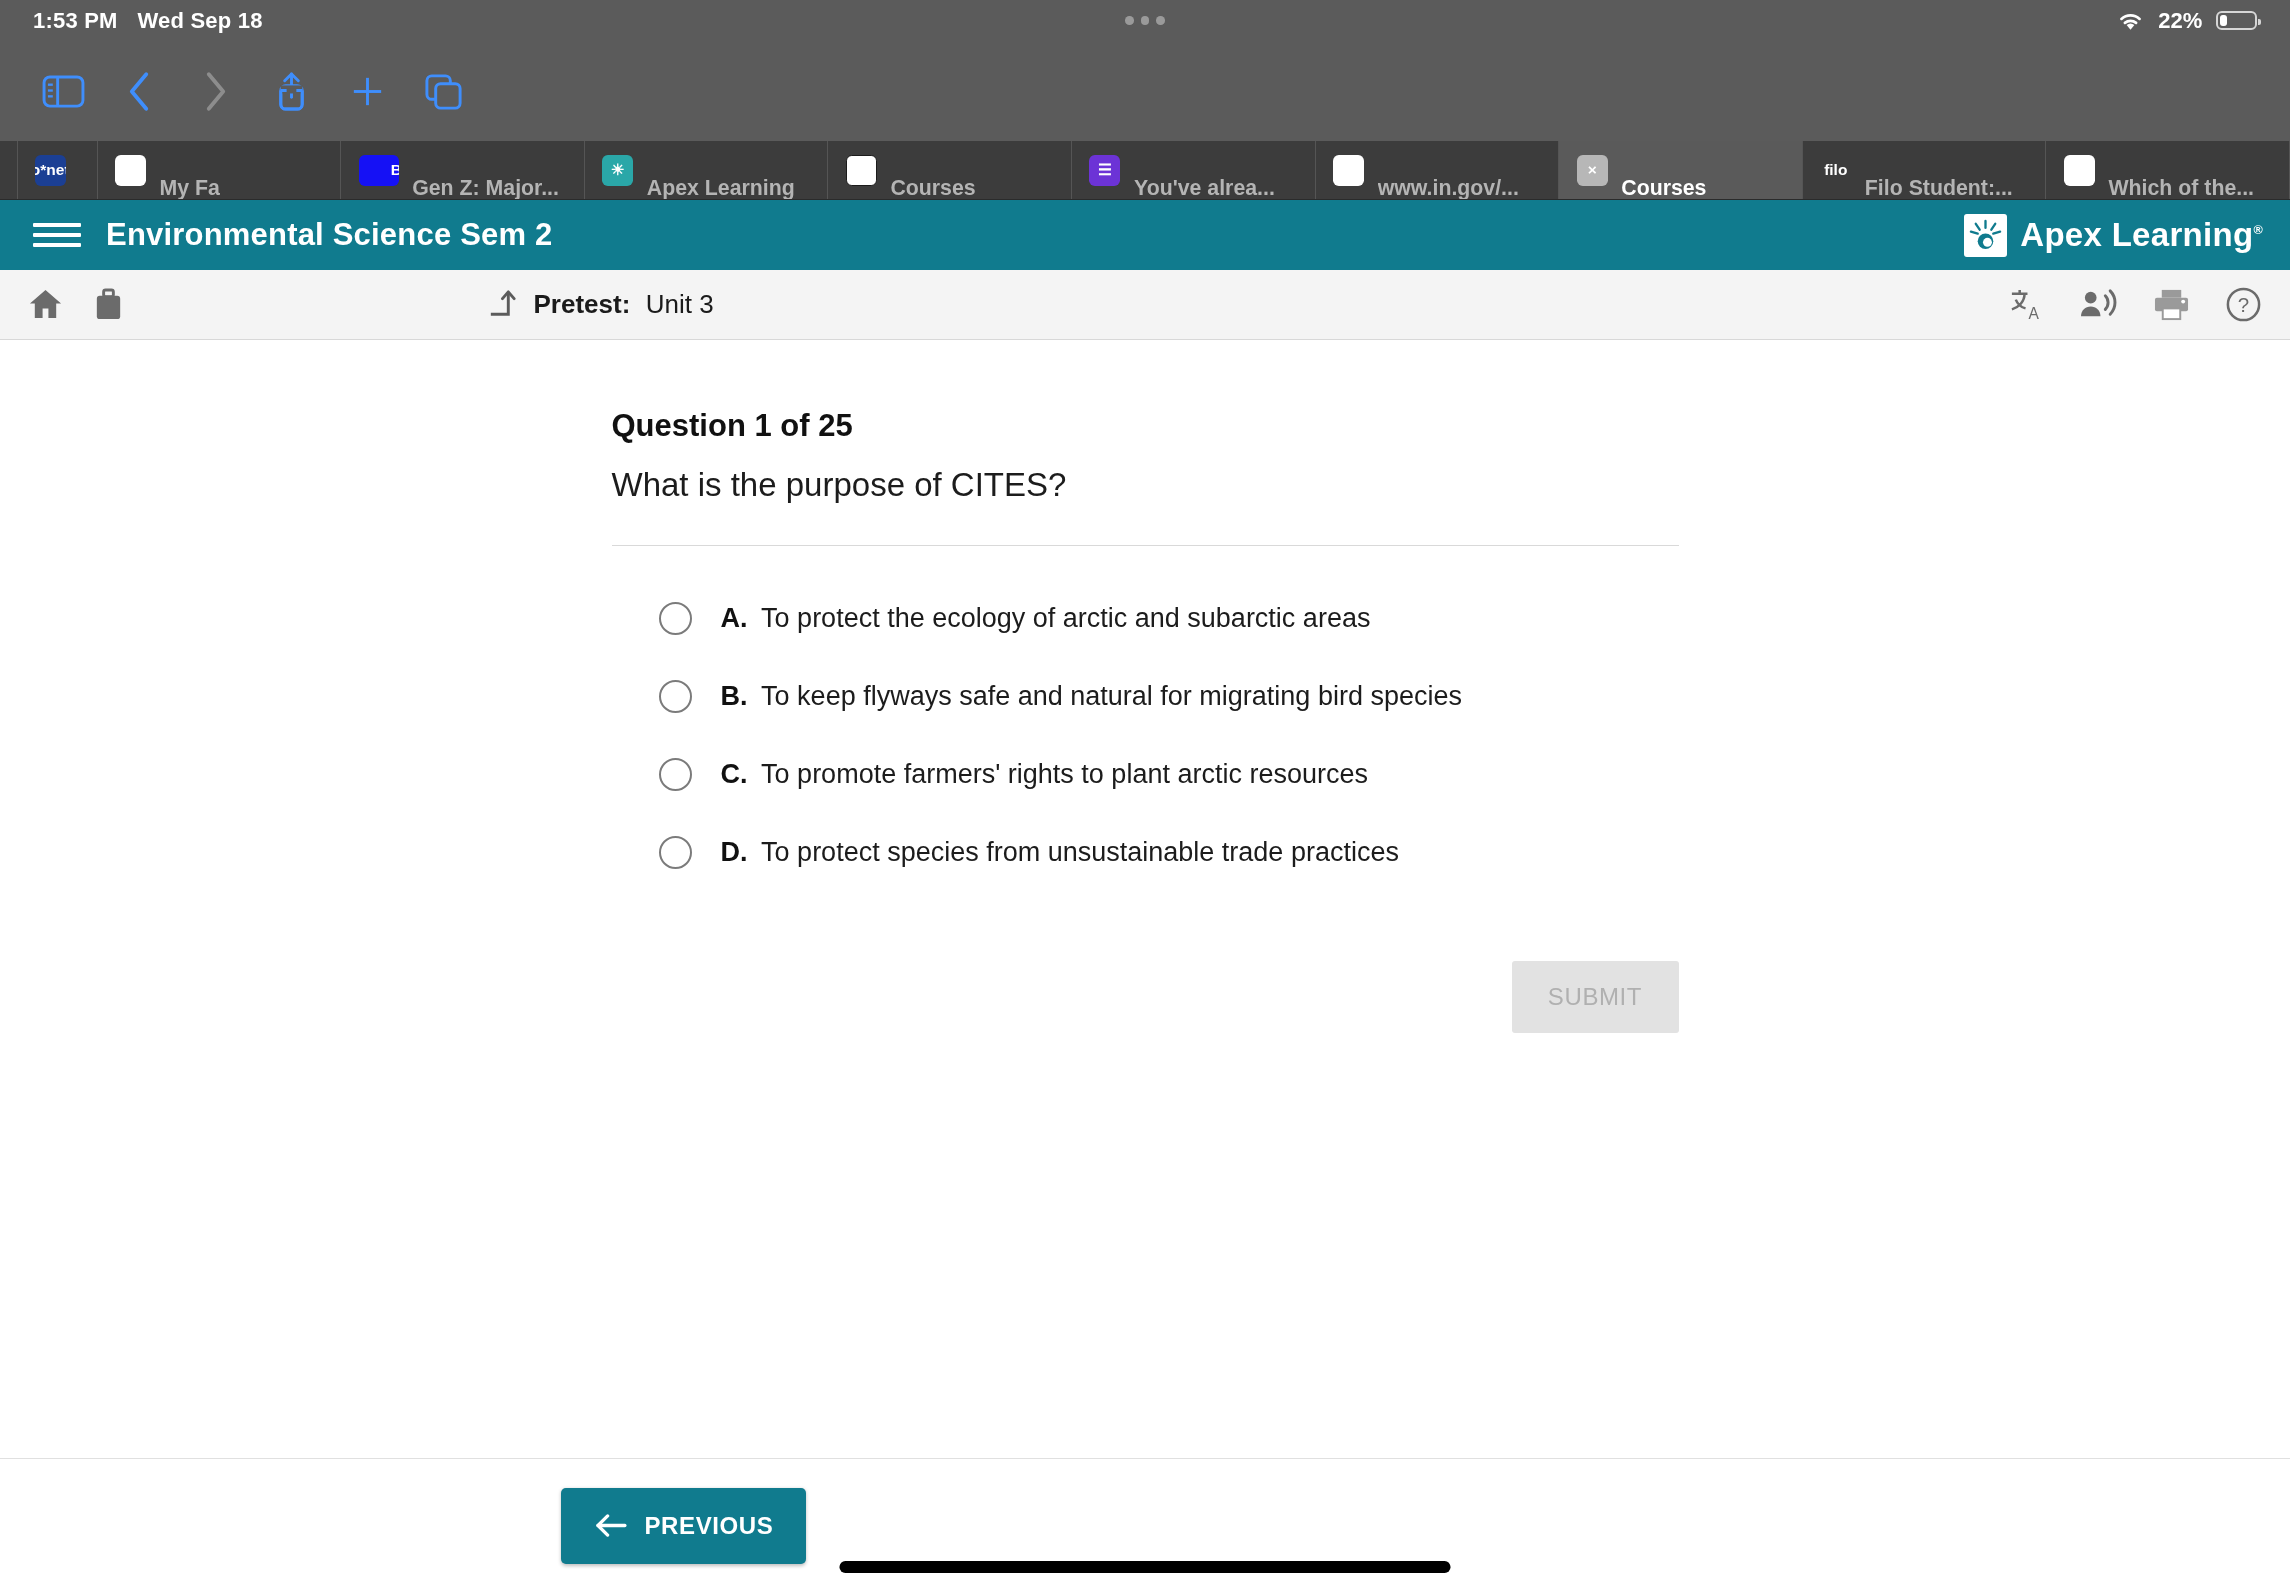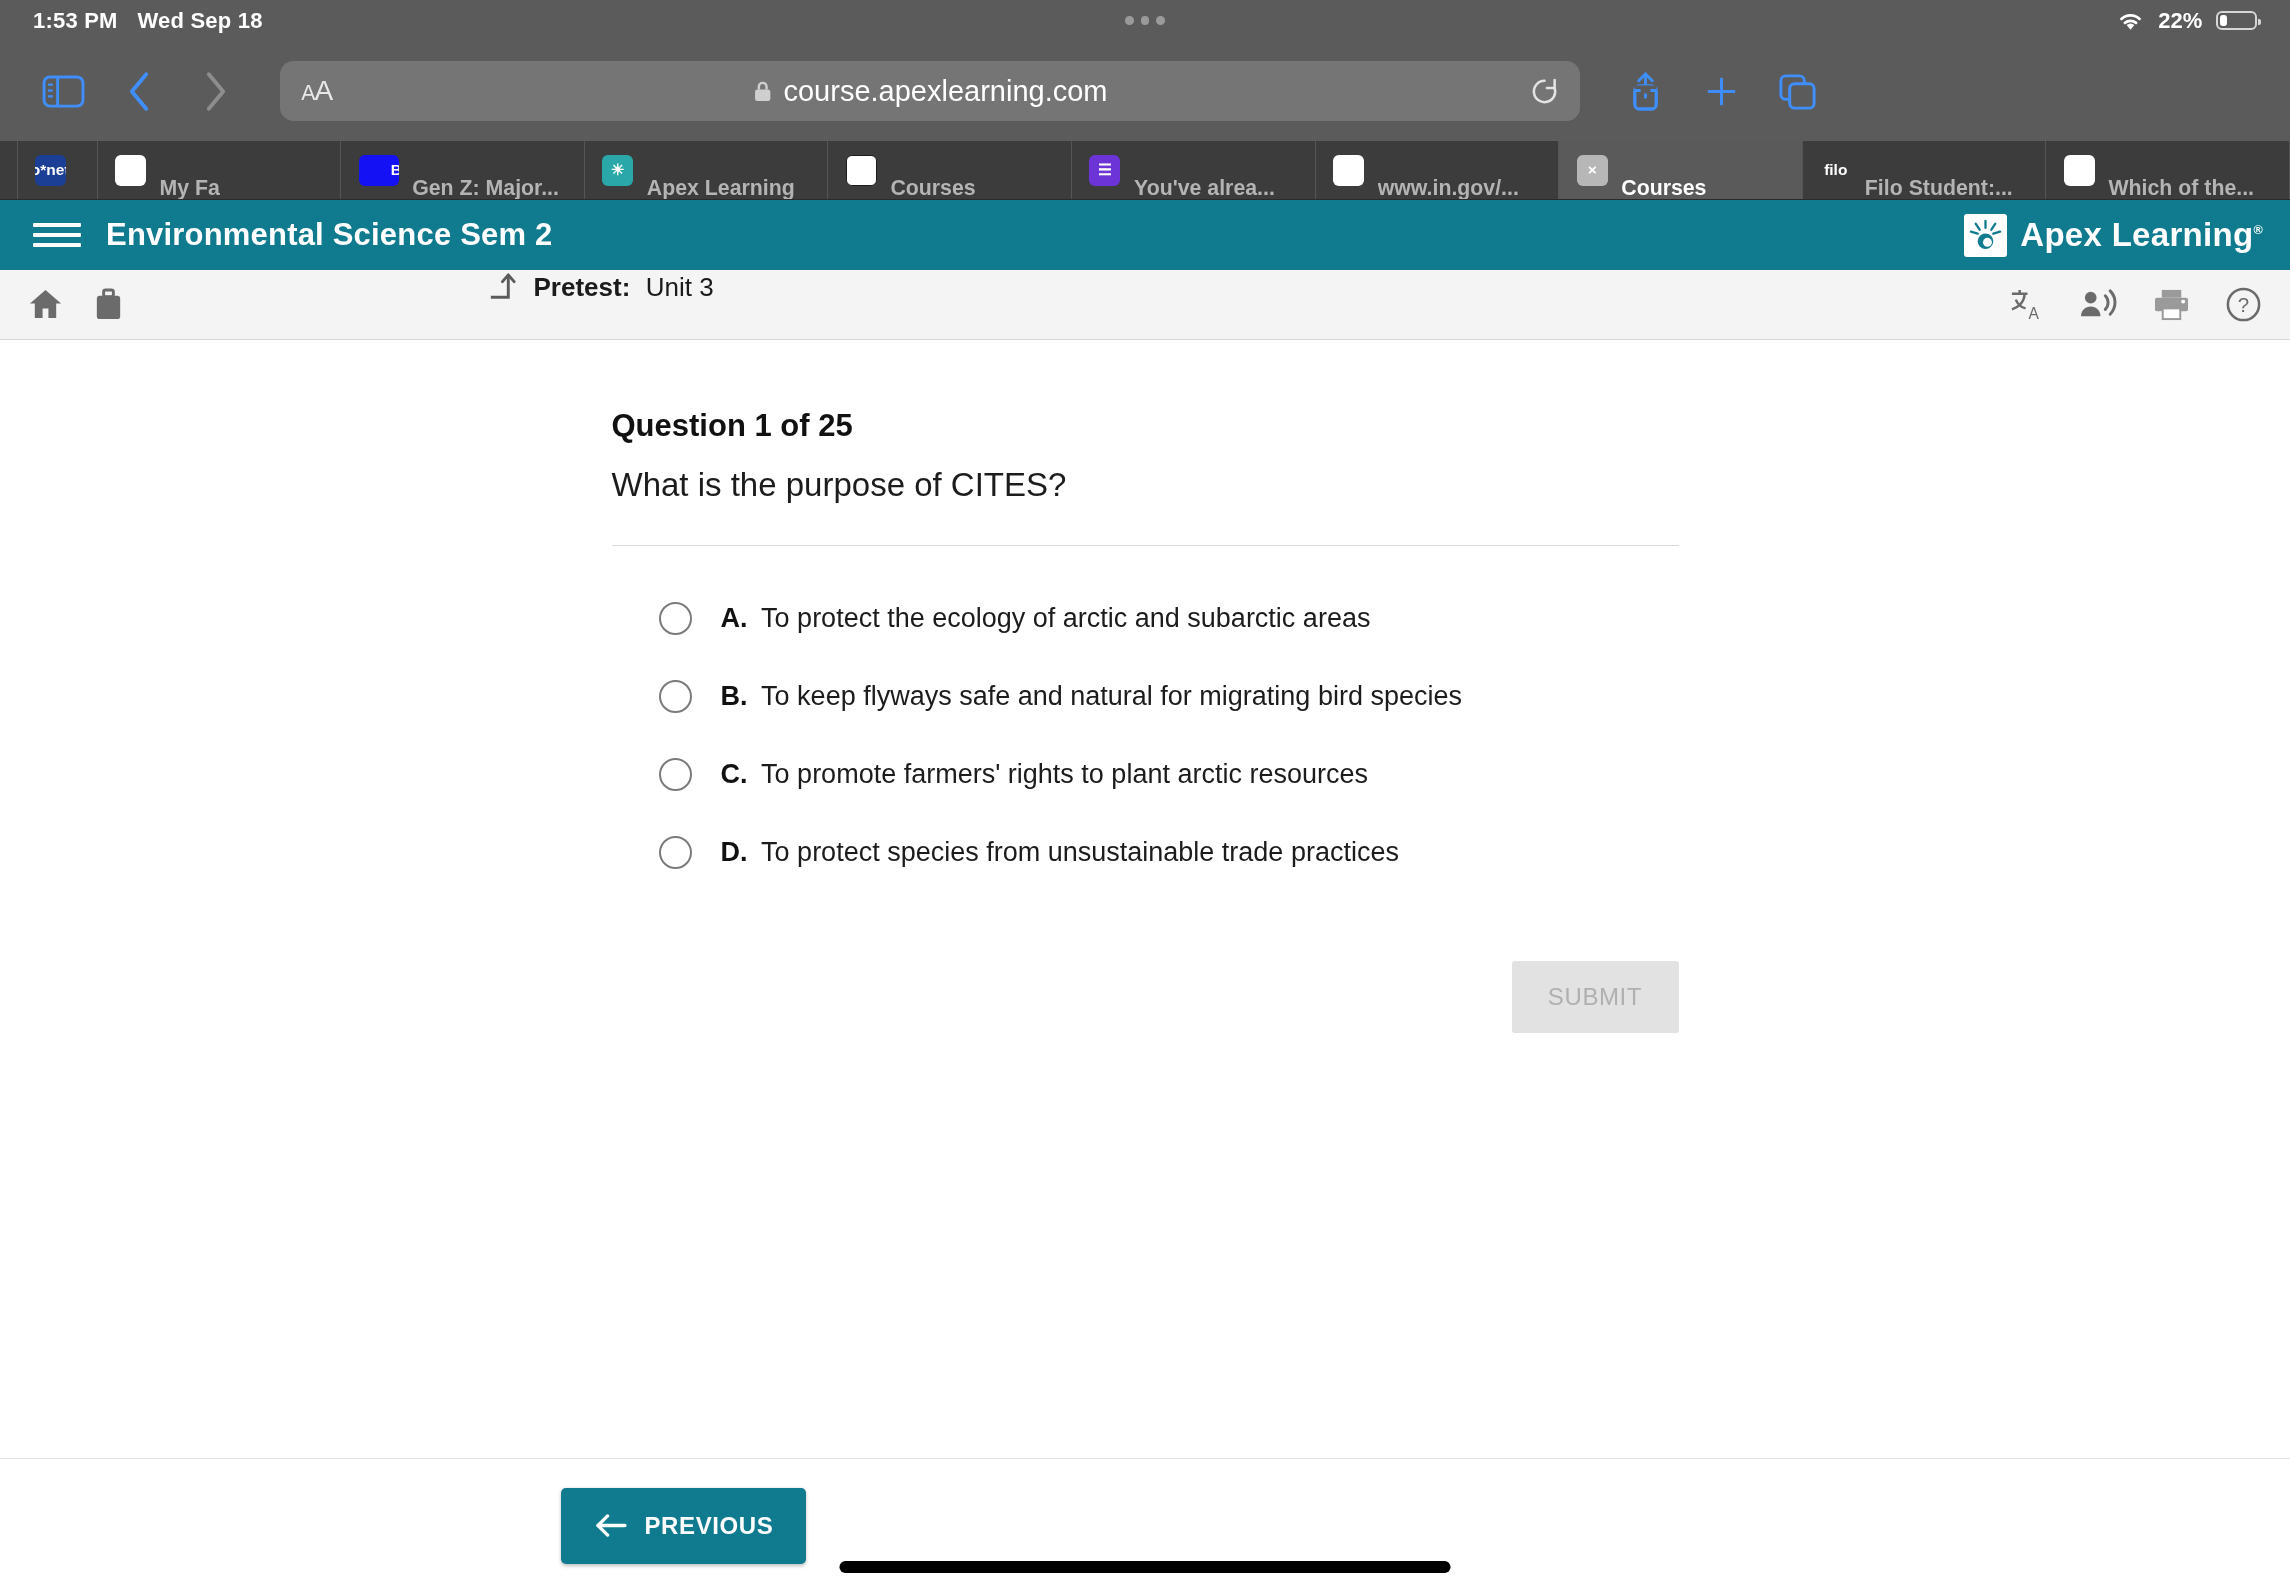--- a/index.html
+++ b/index.html
@@ -142,21 +142,21 @@
     display: flex; align-items: center; justify-content: center;
   }
   .brand-text { font-size: 33px; font-weight: 600; letter-spacing: 0.3px; }
   .brand-text sup { font-size: 12.6px; vertical-align: super; }
 
   
   .act-bar {
     height: 70px;
     background: #f4f4f4;
     border-bottom: 1px solid #d8d8d8;
-    display: flex; 
+    display: flex; align-items: center;
     padding: 0 27px;
     position: relative;
   }
   .act-left { display: flex; align-items: center; gap: 27px; color: #6b6b6b; }
   .act-center {
     position: absolute; left: 0; right: 0;
     display: flex; align-items: center; justify-content: flex-start;
     padding-left: 485px;
     gap: 15.5px;
     pointer-events: none;
@@ -275,38 +275,20 @@
     </span>
   </div>
   <div class="bb-btn dim">
     <span>
       <svg width="25" height="43" viewBox="0 0 26 44">
           <polyline points="6,4 21,22 6,40" stroke="#8d8d8d" stroke-width="4" fill="none" stroke-linecap="round" stroke-linejoin="round"></polyline>
         </svg>
     </span>
   </div>
 
-  <div class="addr">
-    <span class="addr-aa"><span class="small">A</span><span>A</span></span>
-    <div class="addr-center">
-      <span>
-        <svg width="19.4" height="23" viewBox="0 0 20 24">
-          <rect x="2" y="10" width="16" height="12" rx="2.5" fill="#cfcfcf"></rect>
-          <path d="M6 10V7a4 4 0 018 0v3" stroke="#cfcfcf" stroke-width="2.6" fill="none"></path>
-        </svg>
-      </span>
-      <span class="addr-url">course.apexlearning.com</span>
-    </div>
-    <span class="addr-reload">
-      <svg width="29" height="29" viewBox="0 0 30 30">
-        <path d="M15 4a11 11 0 1 0 10.3 7" stroke="#e3e3e3" stroke-width="2.6" fill="none" stroke-linecap="round"></path>
-        <polyline points="25.5,3 25.5,11.5 17.5,11.5" stroke="#e3e3e3" stroke-width="2.6" fill="none" stroke-linecap="round" stroke-linejoin="round"></polyline>
-      </svg>
-    </span>
-  </div>
 
   <div class="bb-btn">
     <span>
       <svg width="37" height="45" viewBox="0 0 38 46">
         <rect x="8" y="17" width="22" height="24" rx="5" stroke="#3f8efc" stroke-width="3" fill="none"></rect>
         <line x1="19" y1="5" x2="19" y2="29" stroke="#3f8efc" stroke-width="3" stroke-linecap="round"></line>
         <polyline points="12,12 19,5 26,12" stroke="#3f8efc" stroke-width="3" fill="none" stroke-linecap="round" stroke-linejoin="round"></polyline>
         <rect x="8" y="17" width="22" height="8" fill="#5b5b5b"></rect>
         <rect x="8" y="17" width="22" height="3" fill="#5b5b5b"></rect>
         <path d="M8 22v14a5 5 0 005 5h12a5 5 0 005-5V22" stroke="#3f8efc" stroke-width="3" fill="none"></path>

